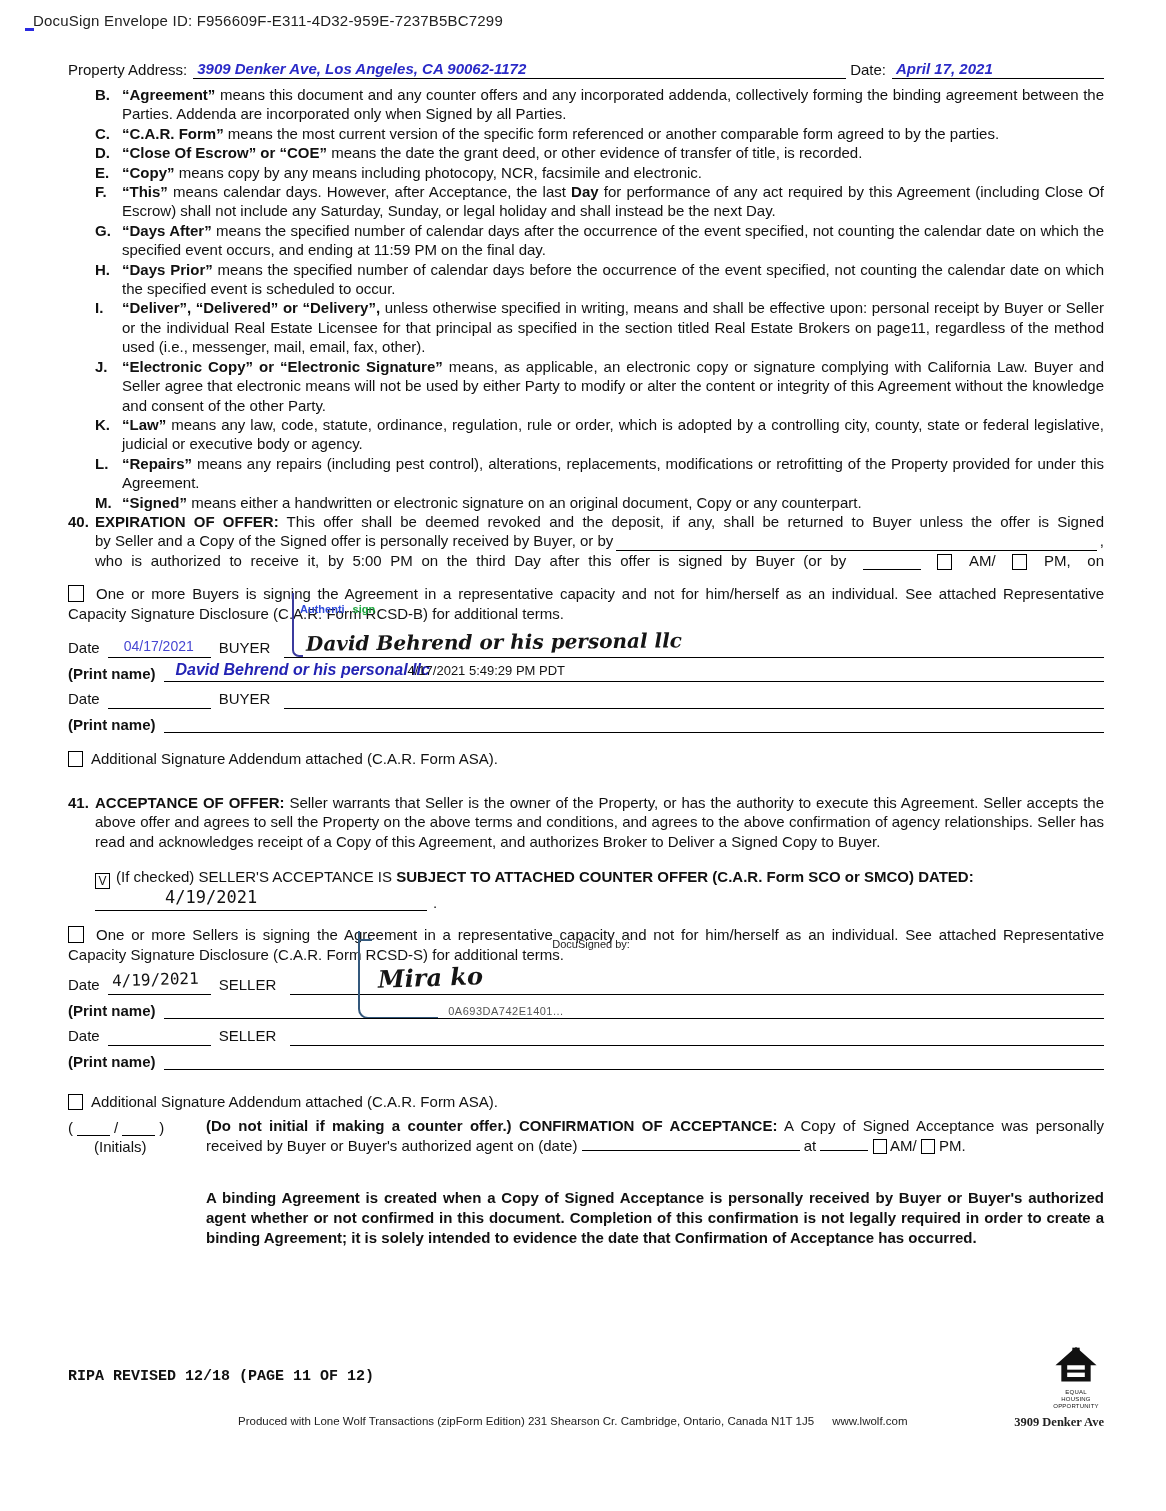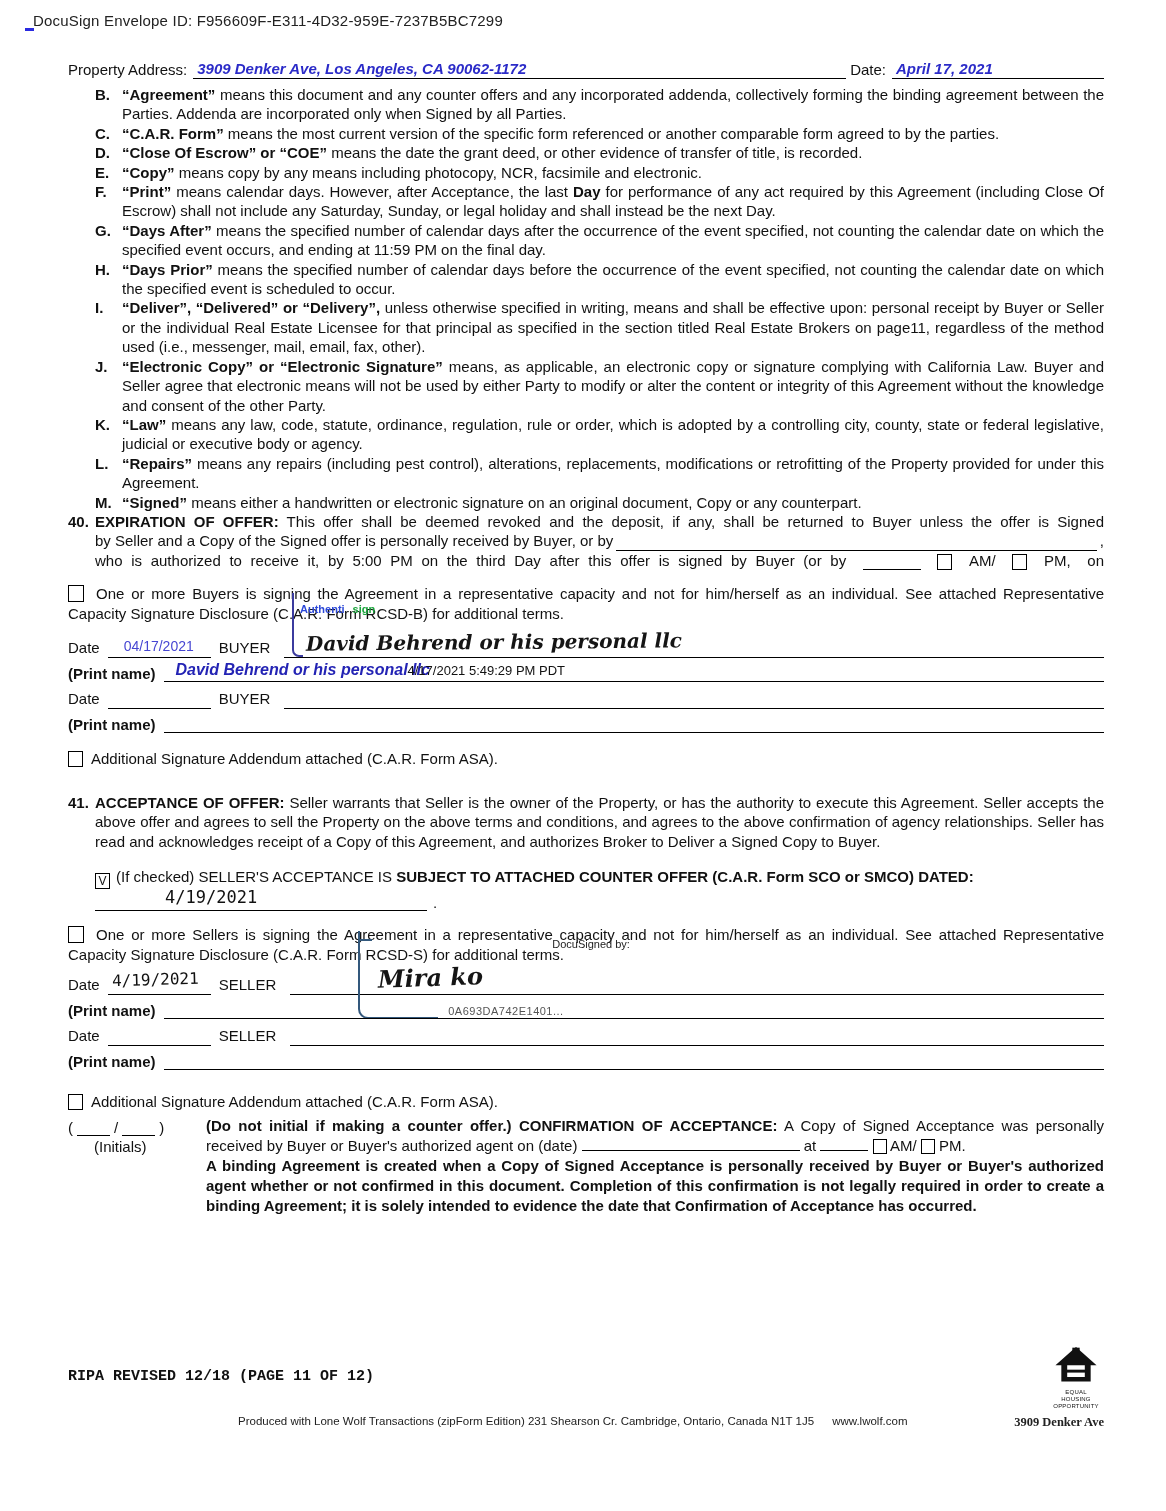--- a/index.html
+++ b/index.html
@@ -15,21 +15,21 @@
 
   .propline { display:flex; align-items:flex-end; margin-top:30px; }
   .propline .plabel { white-space:nowrap; padding-bottom:1px; }
   .addr-ul { flex:1; border-bottom:1.5px solid #000; margin:0 4px 0 6px; position:relative; height:20px; }
   .date-ul2 { width:212px; border-bottom:1.5px solid #000; margin-left:6px; position:relative; height:20px; }
   .bluval { position:absolute; left:4px; bottom:1px; color:#2b2bc8; font-weight:bold; font-style:italic; white-space:nowrap; }
 
   .defs { margin-left:27px; margin-top:6px; }
   .def { position:relative; padding-left:27px; text-align:justify; line-height:19.4px; }
   .def .letter { position:absolute; left:0; top:0; font-weight:bold; }
-  .b { font-weight:bold; }
+  .b { font-weight:bold;margin-top:32px; }
 
   .numitem { position:relative; padding-left:27px; line-height:19.4px; }
   .numitem .num { position:absolute; left:0; top:0; font-weight:bold; }
   .jline { text-align:justify; text-align-last:justify; line-height:19.4px; }
   .fillrow { display:flex; align-items:flex-end; line-height:19.4px; }
   .fill { flex:1; border-bottom:1px solid #000; height:17px; margin:0 3px; }
   .smallul { display:inline-block; width:58px; border-bottom:1px solid #000; height:16px; }
   .cb { display:inline-block; width:15px; height:16px; border:1.6px solid #000; vertical-align:-3px; background:#fff; }
 
   .reppar { position:relative; text-align:justify; line-height:19.4px; margin-top:14px; }
@@ -110,21 +110,21 @@
       <div class="def">
         <span class="letter">C.</span><span class="b">“C.A.R. Form”</span><span> means the most current version of the specific form referenced or another comparable form agreed to by the parties.</span>
       </div>
       <div class="def">
         <span class="letter">D.</span><span class="b">“Close Of Escrow” or “COE”</span><span> means the date the grant deed, or other evidence of transfer of title, is recorded.</span>
       </div>
       <div class="def">
         <span class="letter">E.</span><span class="b">“Copy”</span><span> means copy by any means including photocopy, NCR, facsimile and electronic.</span>
       </div>
       <div class="def">
-        <span class="letter">F.</span><span class="b">“Print”</span><span> means calendar days. However, after Acceptance, the last </span><span class="b">Day</span><span> for performance of any act required by this Agreement (including Close Of Escrow) shall not include any Saturday, Sunday, or legal holiday and shall instead be the next Day.</span>
+        <span class="letter">F.</span><span class="b">“This”</span><span> means calendar days. However, after Acceptance, the last </span><span class="b">Day</span><span> for performance of any act required by this Agreement (including Close Of Escrow) shall not include any Saturday, Sunday, or legal holiday and shall instead be the next Day.</span>
       </div>
       <div class="def">
         <span class="letter">G.</span><span class="b">“Days After”</span><span> means the specified number of calendar days after the occurrence of the event specified, not counting the calendar date on which the specified event occurs, and ending at 11:59 PM on the final day.</span>
       </div>
       <div class="def">
         <span class="letter">H.</span><span class="b">“Days Prior”</span><span> means the specified number of calendar days before the occurrence of the event specified, not counting the calendar date on which the specified event is scheduled to occur.</span>
       </div>
       <div class="def">
         <span class="letter">I.</span><span class="b">“Deliver”, “Delivered” or “Delivery”,</span><span> unless otherwise specified in writing, means and shall be effective upon: personal receipt by Buyer or Seller or the individual Real Estate Licensee for that principal as specified in the section titled Real Estate Brokers on page11, regardless of the method used (i.e., messenger, mail, email, fax, other).</span>
       </div>

